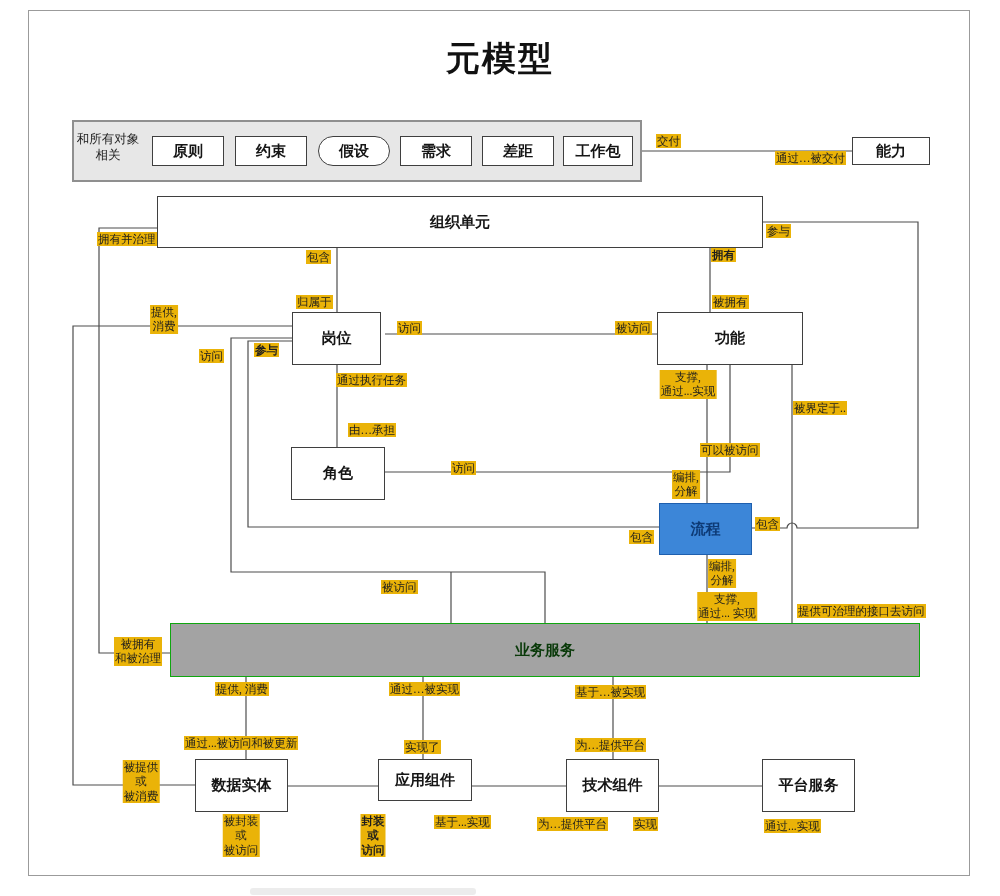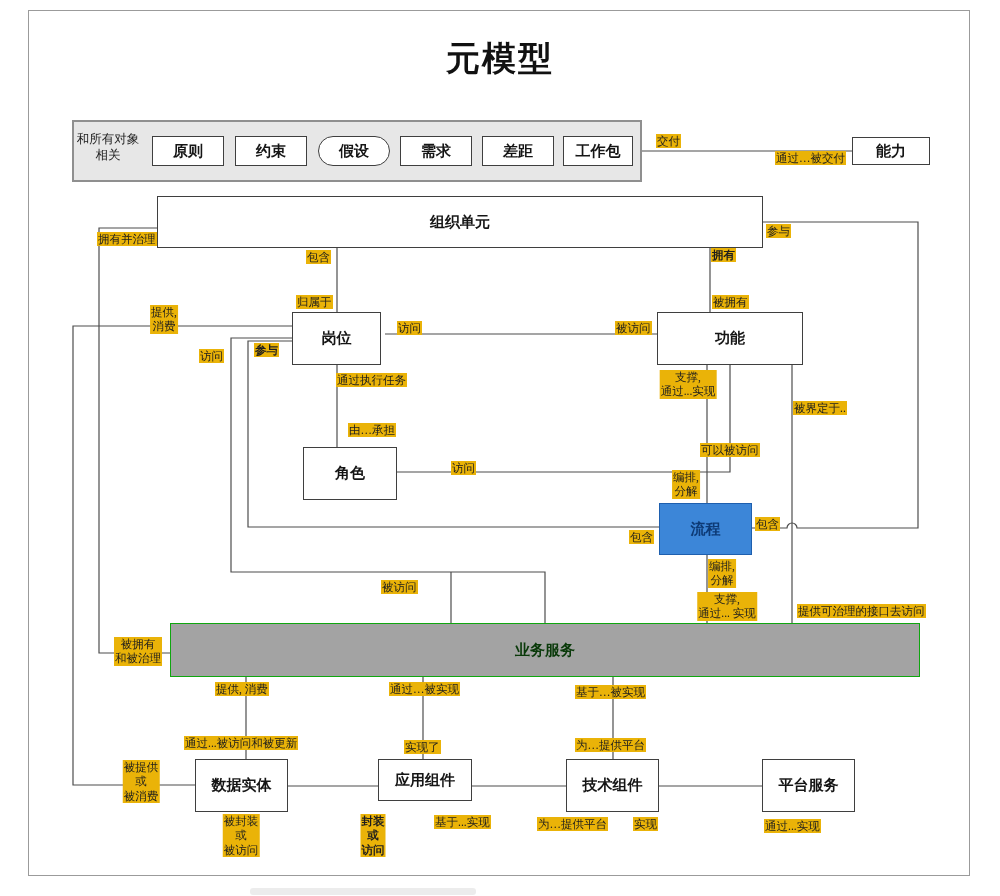--- a/index.html
+++ b/index.html
@@ -72,21 +72,21 @@
   <div class="node" style="left:482px;top:136px;width:72px;height:30px;">差距</div>
   <div class="node" style="left:563px;top:136px;width:70px;height:30px;">工作包</div>
 
   <div class="node" style="left:852px;top:137px;width:78px;height:28px;">能力</div>
 
   <div class="node" style="left:157px;top:196px;width:606px;height:52px;">组织单元</div>
 
   <div class="node" style="left:292px;top:312px;width:89px;height:53px;">岗位</div>
   <div class="node" style="left:657px;top:312px;width:146px;height:53px;">功能</div>
 
-  <div class="node" style="left:291px;top:447px;width:94px;height:53px;margin-left:12px;">角色</div>
+  <div class="node" style="left:291px;top:447px;width:94px;height:53px;">角色</div>
 
   <div class="node" id="process-box" style="left:659px;top:503px;width:93px;height:52px;">流程</div>
 
   <div class="node" id="service-box" style="left:170px;top:623px;width:750px;height:54px;">业务服务</div>
 
   <div class="node" style="left:195px;top:759px;width:93px;height:53px;">数据实体</div>
   <div class="node" style="left:378px;top:759px;width:94px;height:42px;">应用组件</div>
   <div class="node" style="left:566px;top:759px;width:93px;height:53px;">技术组件</div>
   <div class="node" style="left:762px;top:759px;width:93px;height:53px;">平台服务</div>
 

